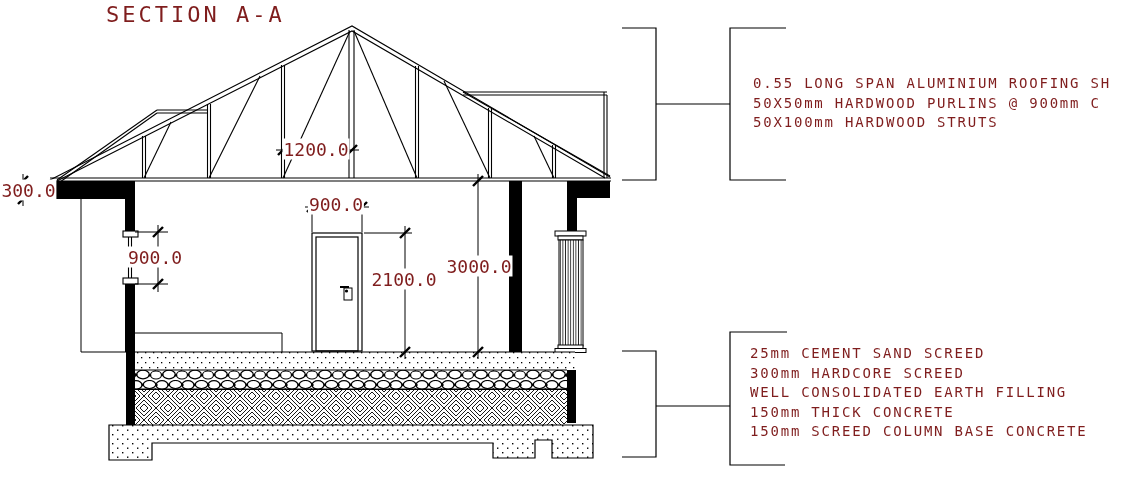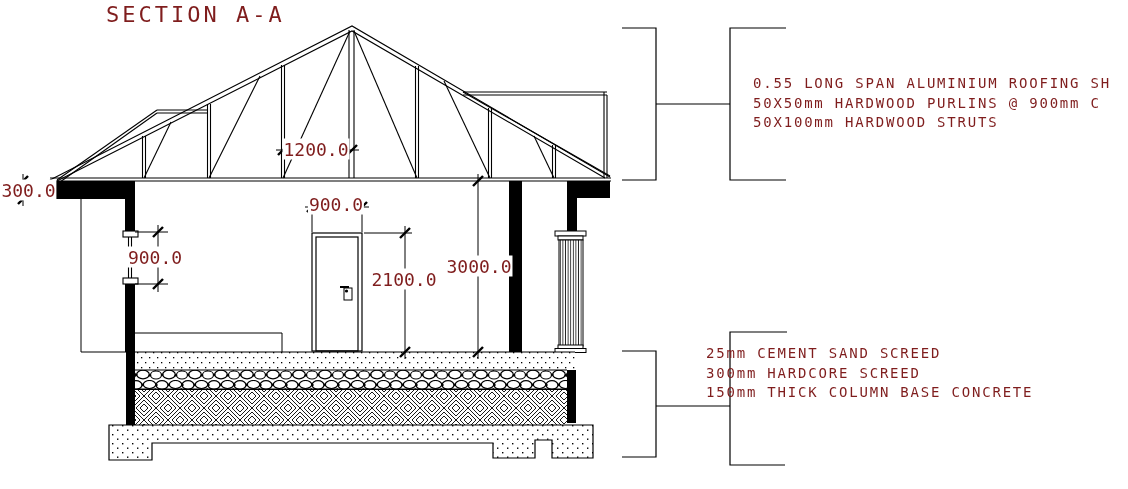--- a/index.html
+++ b/index.html
@@ -249,19 +249,21 @@
 <div class="txt dim" style="left:404px;top:279px;">2100.0</div>
 <div class="txt dim" style="left:479px;top:266px;">3000.0</div>
 <div class="txt dim" style="left:316px;top:149px;">1200.0</div>
 
 <div class="txt notes" style="left:753px;top:42px;margin-top:32px;">
   <div>0.55 LONG SPAN ALUMINIUM ROOFING SH</div>
   <div>50X50mm HARDWOOD PURLINS @ 900mm C</div>
   <div>50X100mm HARDWOOD STRUTS</div>
 </div>
 
-<div class="txt notes" style="left:706px;top:344px;">
+<div class="txt notes" style="left:750px;top:344px;">
   <div>25mm CEMENT SAND SCREED</div>
   <div>300mm HARDCORE SCREED</div>
-  <div>150mm THICK COLUMN BASE CONCRETE</div>
+  <div>WELL CONSOLIDATED EARTH FILLING</div>
+  <div>150mm THICK CONCRETE</div>
+  <div>150mm SCREED COLUMN BASE CONCRETE</div>
 </div>
 
 </div>
 
 </body></html>

